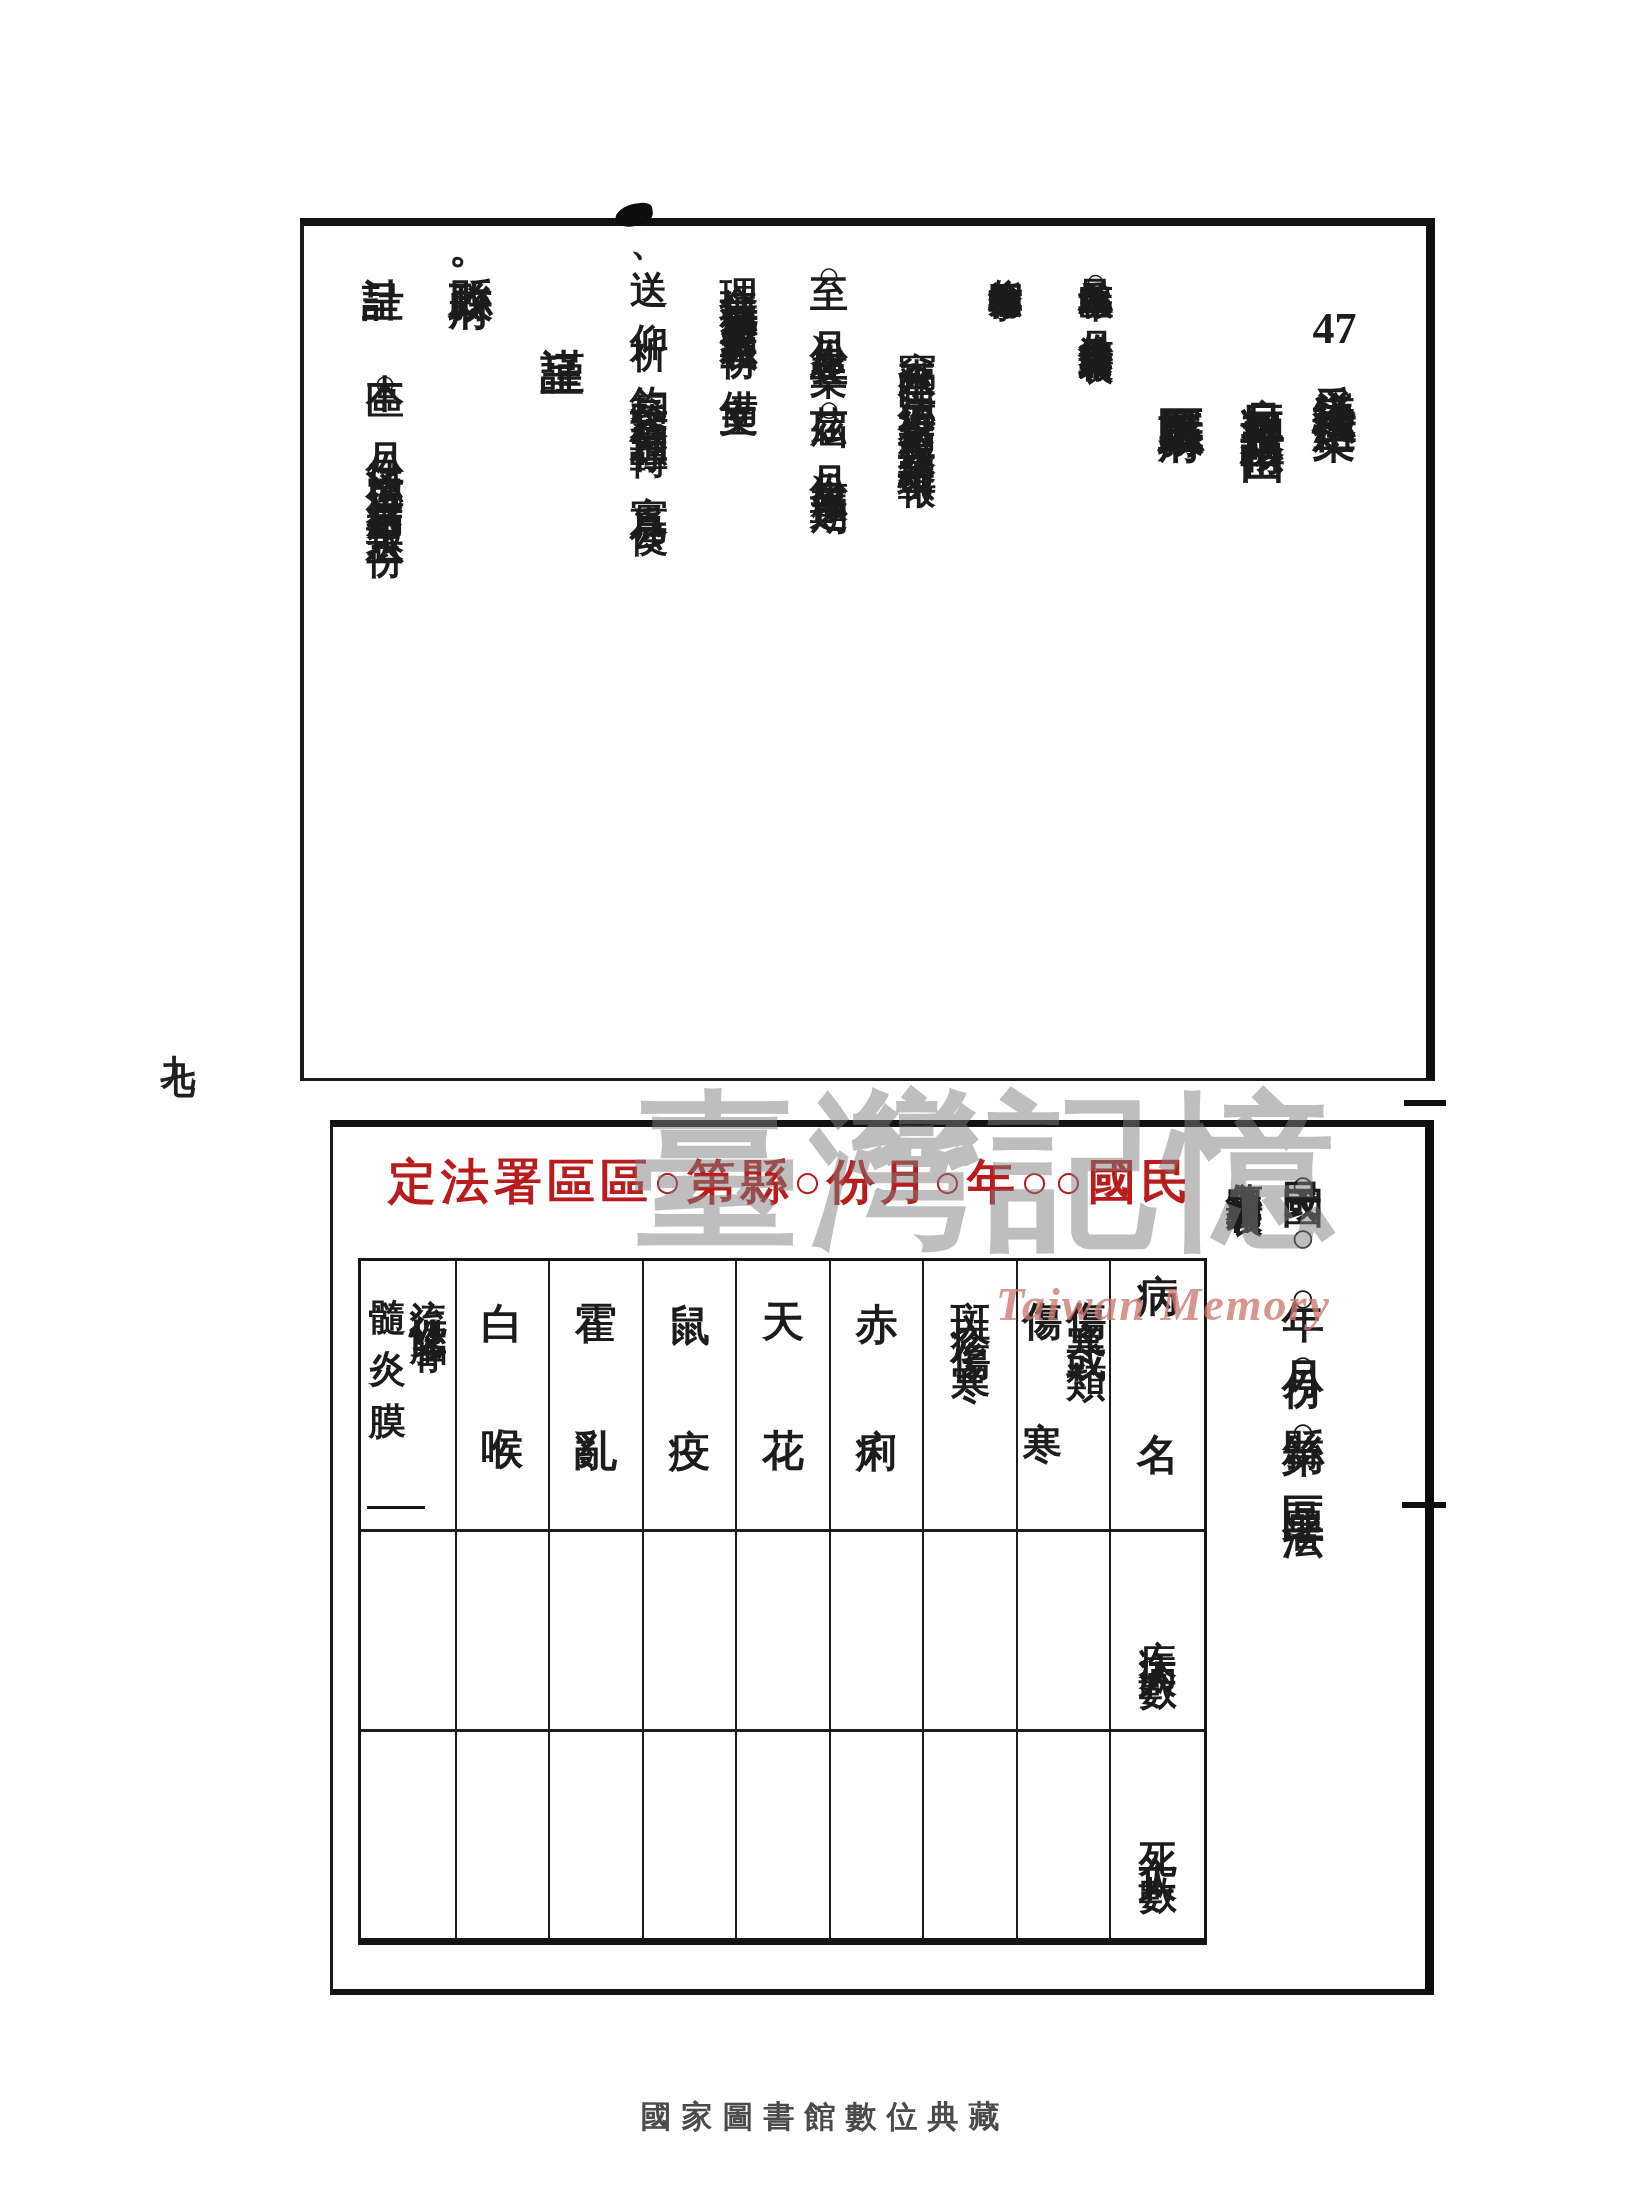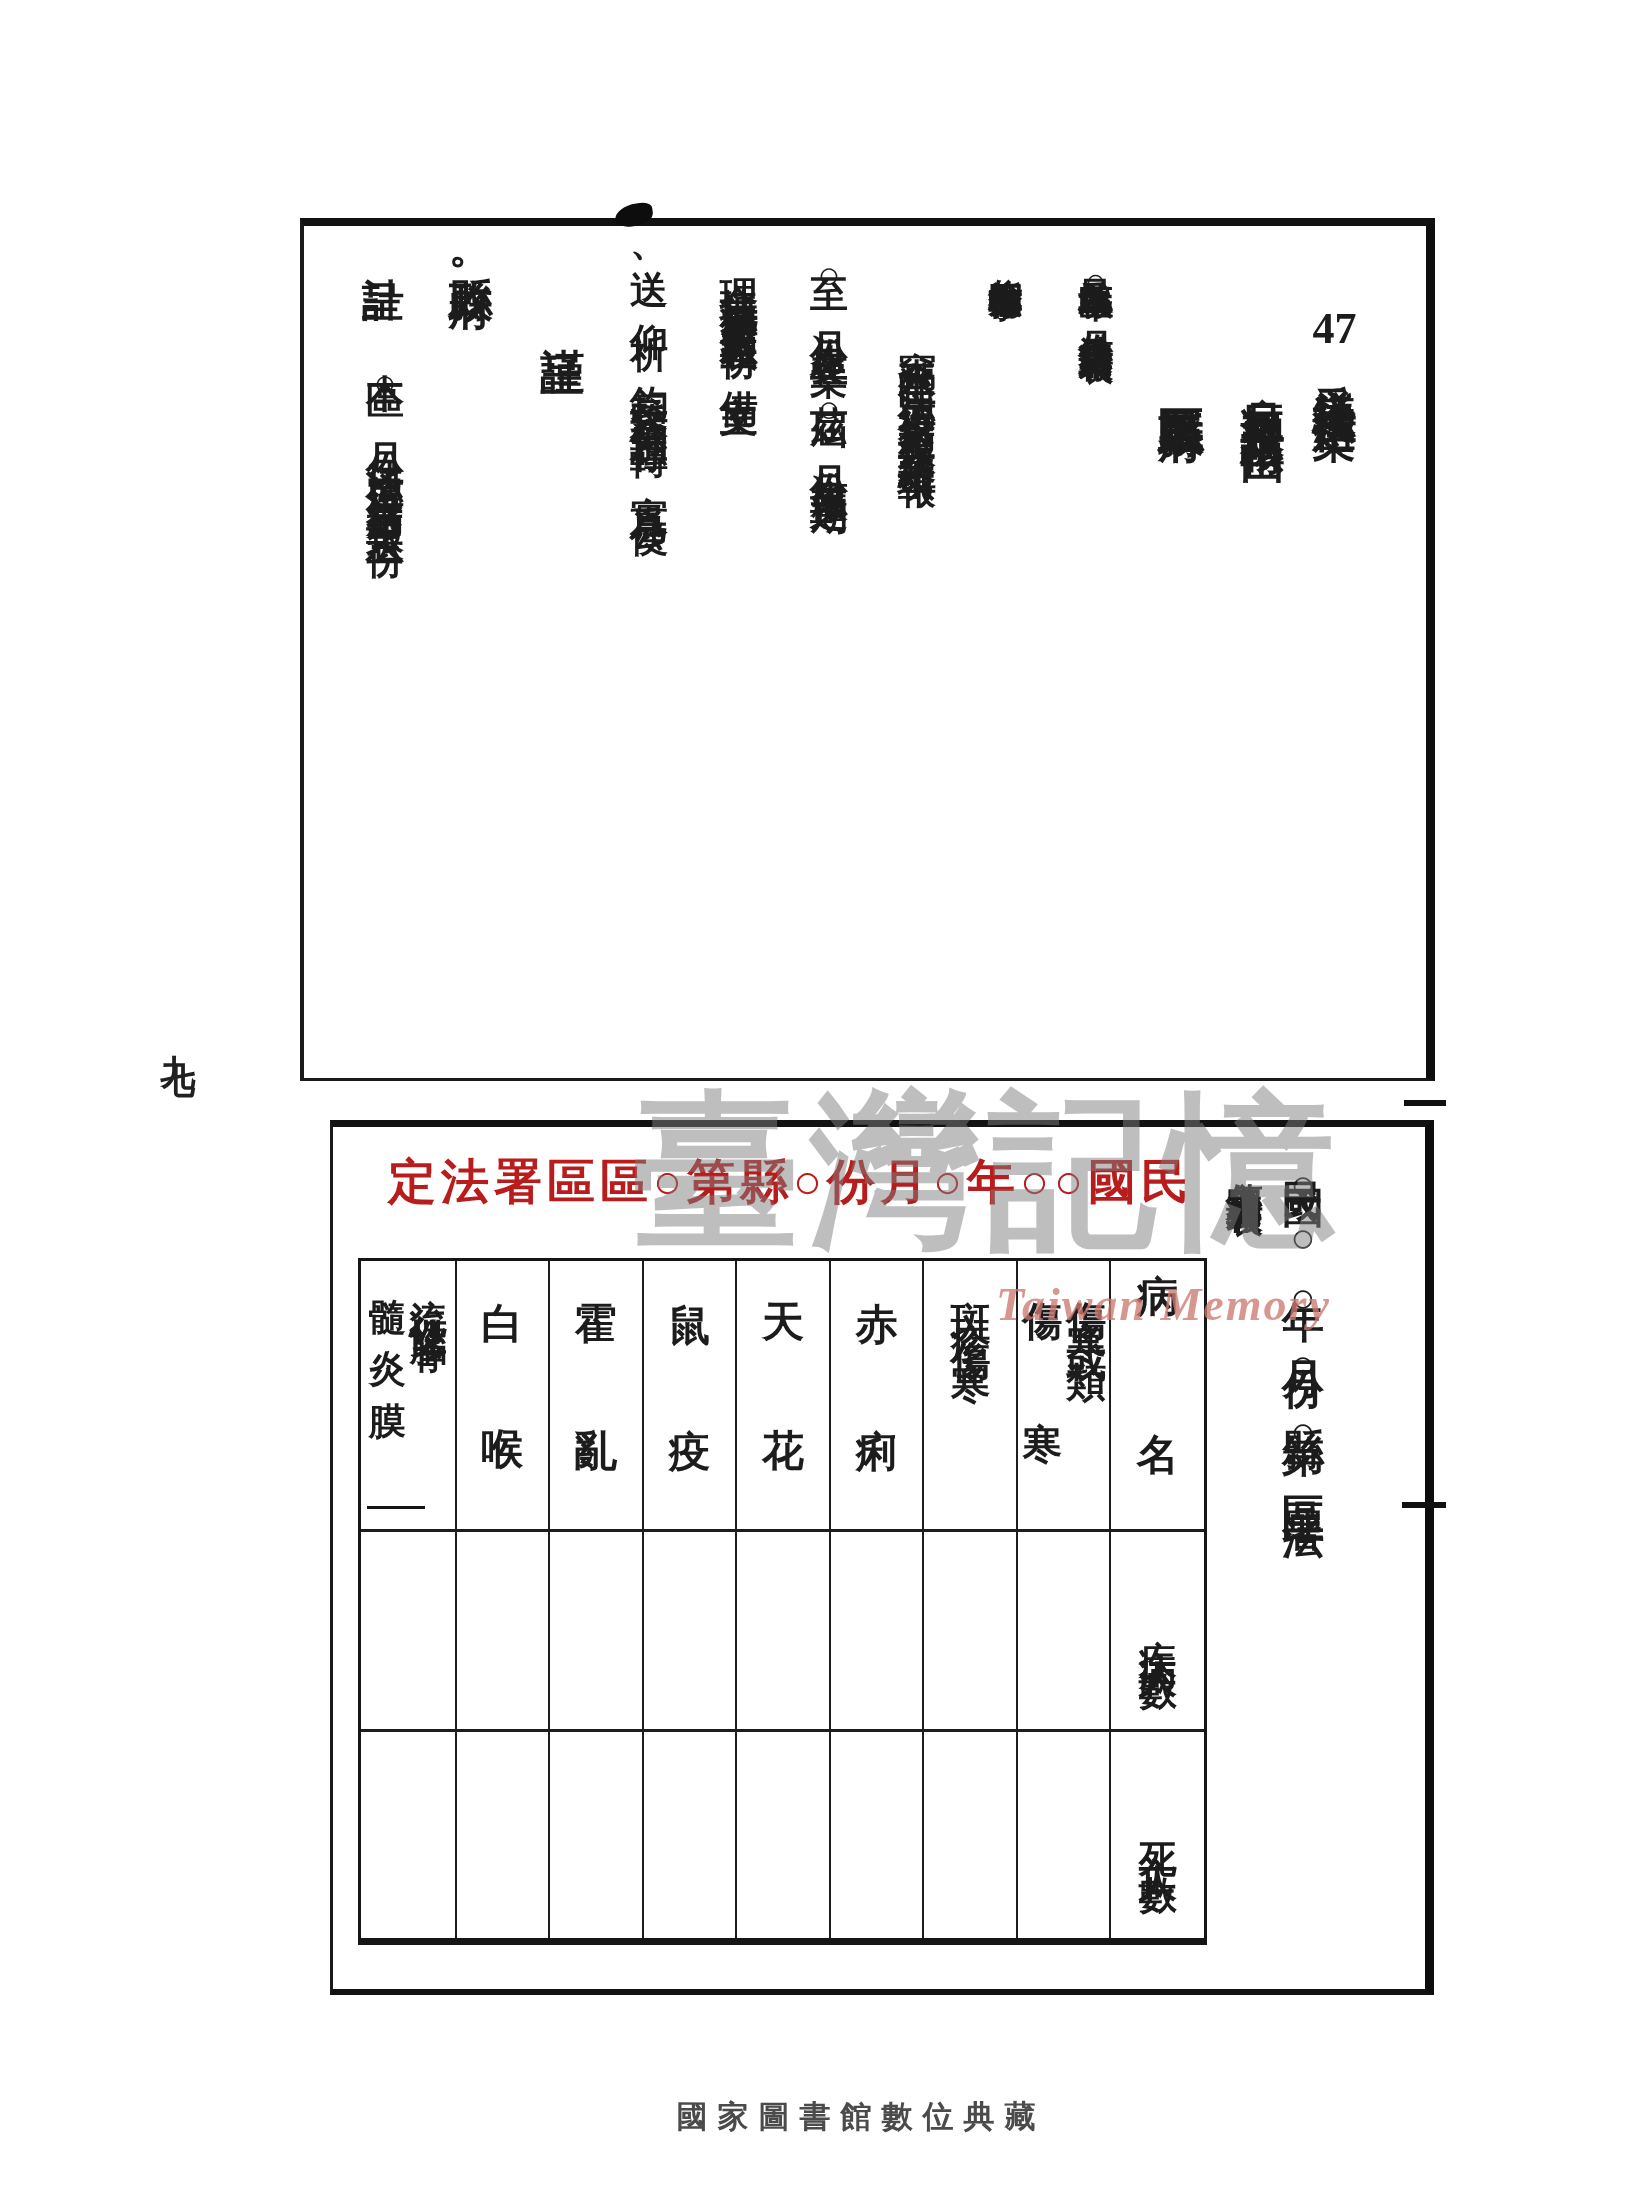--- a/index.html
+++ b/index.html
@@ -91,21 +91,21 @@
   }
   .wm-latin{
     position:absolute;left:996px;top:1278px;z-index:6;
     font-size:46px;font-style:italic;font-weight:600;letter-spacing:2px;
     color:rgba(204,120,112,0.78);pointer-events:none;
   }
   
   .folio{left:160px;top:1026px;font-size:35px;letter-spacing:8px;font-weight:700;color:#202020;}
   .footer-cap{
     position:absolute;left:50%;top:2096px;transform:translateX(-50%);
-    font-size:31px;letter-spacing:10px;font-weight:600;color:#4b4b4b;white-space:nowrap;margin-left:36px;
+    font-size:31px;letter-spacing:10px;font-weight:600;color:#4b4b4b;white-space:nowrap;
   }
 </style>
 </head>
 <body>
 
 <div class="page">
 
   <div class="upper-frame"></div>
   <div class="ink-blob"></div>
 

